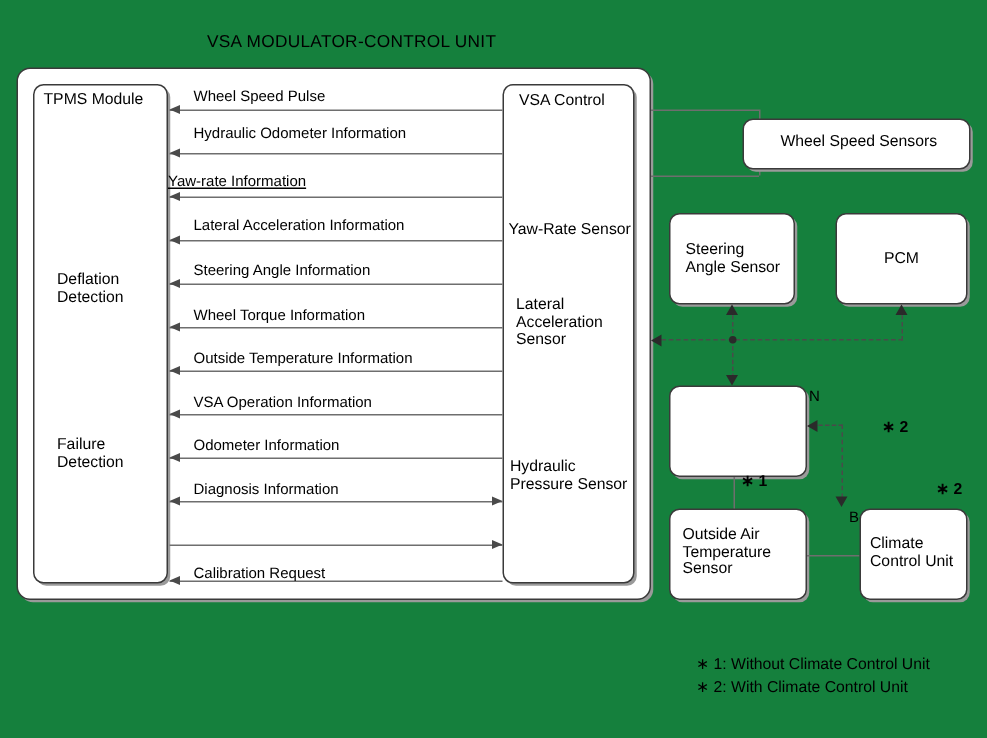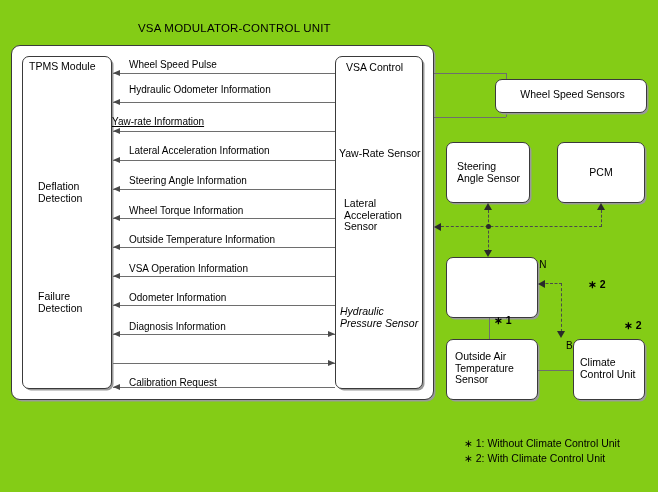--- a/index.html
+++ b/index.html
@@ -10,21 +10,21 @@
   }
   body {
     font-family: "Liberation Sans", sans-serif;
     color: #000000;
   }
   #canvas {
     position: relative;
     width: 658px;
     height: 492px;
     overflow: hidden;
-    background: #84cc16;
+    background: #15803d;
   }
   .abs { position: absolute; }
 
   
   #diagram-title {
     left: 138px;
     top: 22px;
     font-size: 11.5px;
     letter-spacing: 0.2px;
     white-space: nowrap;
@@ -152,21 +152,21 @@
 Detection</div>
   <div class="box-label" style="left:38px; top:291px; width:72px;">Failure
 Detection</div>
 
   <div class="abs box" style="left:335px; top:56px; width:88px; height:333px;"></div>
   <div class="box-label" style="left:346px; top:62px; width:80px;">VSA Control</div>
   <div class="box-label" style="left:339px; top:148px; width:86px;">Yaw-Rate Sensor</div>
   <div class="box-label" style="left:344px; top:198px; width:82px;">Lateral
 Acceleration
 Sensor</div>
-  <div class="box-label" style="left:340px; top:306px; width:86px;font-style:italic;">Hydraulic
+  <div class="box-label" style="left:340px; top:306px; width:86px;">Hydraulic
 Pressure Sensor</div>
 
   <div class="sigline" style="left:113px; top:73px; width:222px;"></div>
   <div class="arrow-l" style="left:113px; top:69.5px;"></div>
   <div class="siglabel" style="left:129px; top:59px;">Wheel Speed Pulse</div>
 
   <div class="sigline" style="left:113px; top:102px; width:222px;"></div>
   <div class="arrow-l" style="left:113px; top:98.5px;"></div>
   <div class="siglabel" style="left:129px; top:84px;">Hydraulic Odometer Information</div>
 

